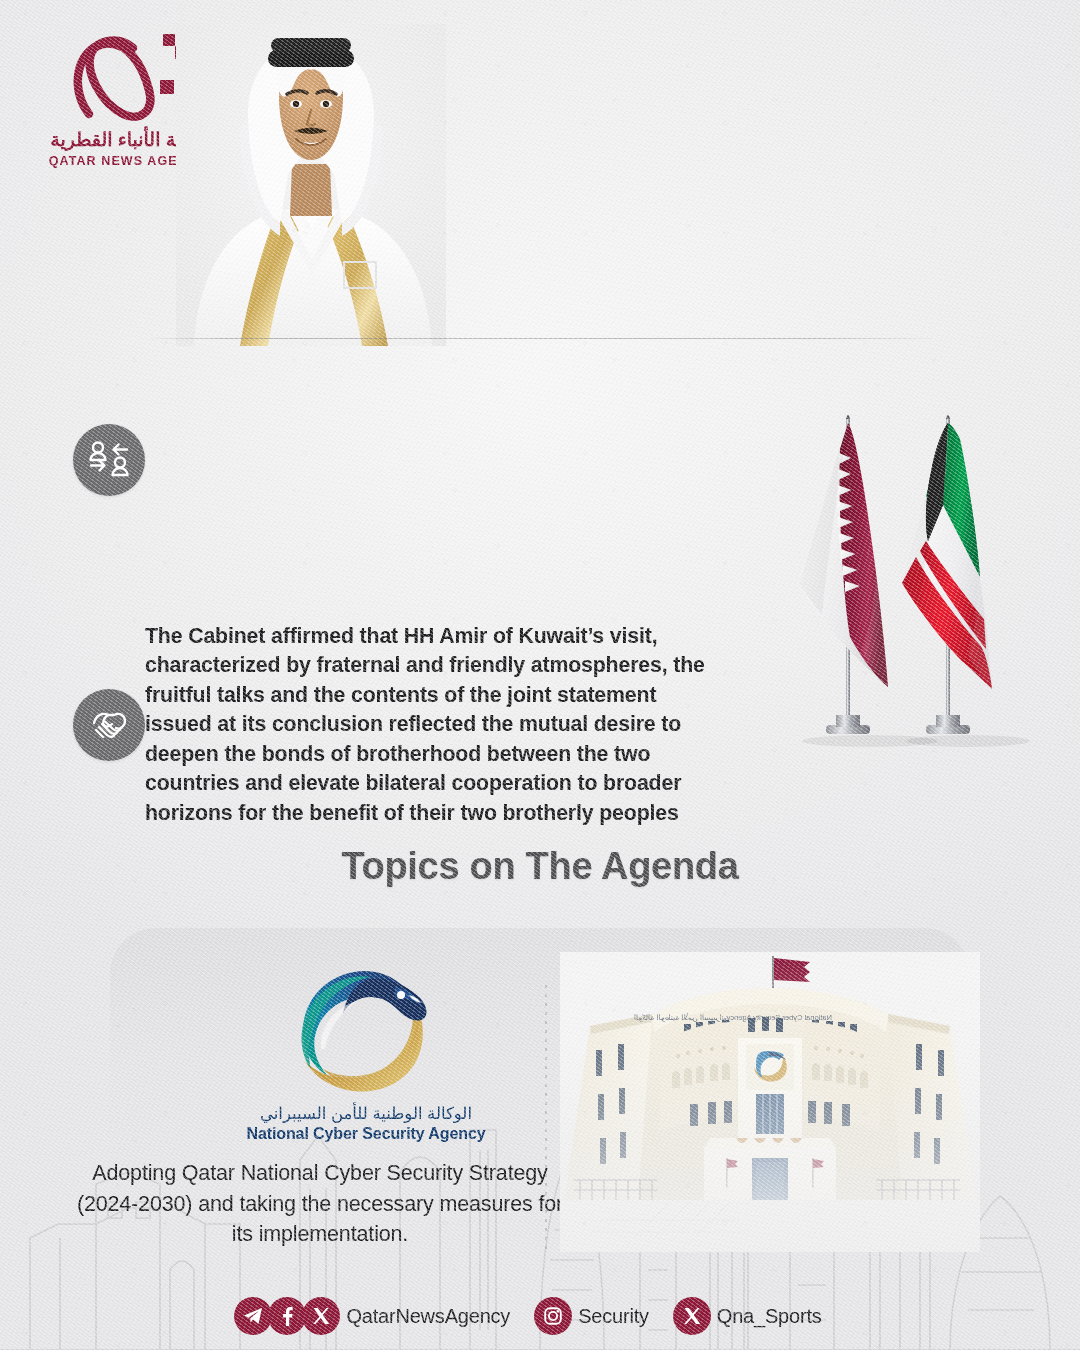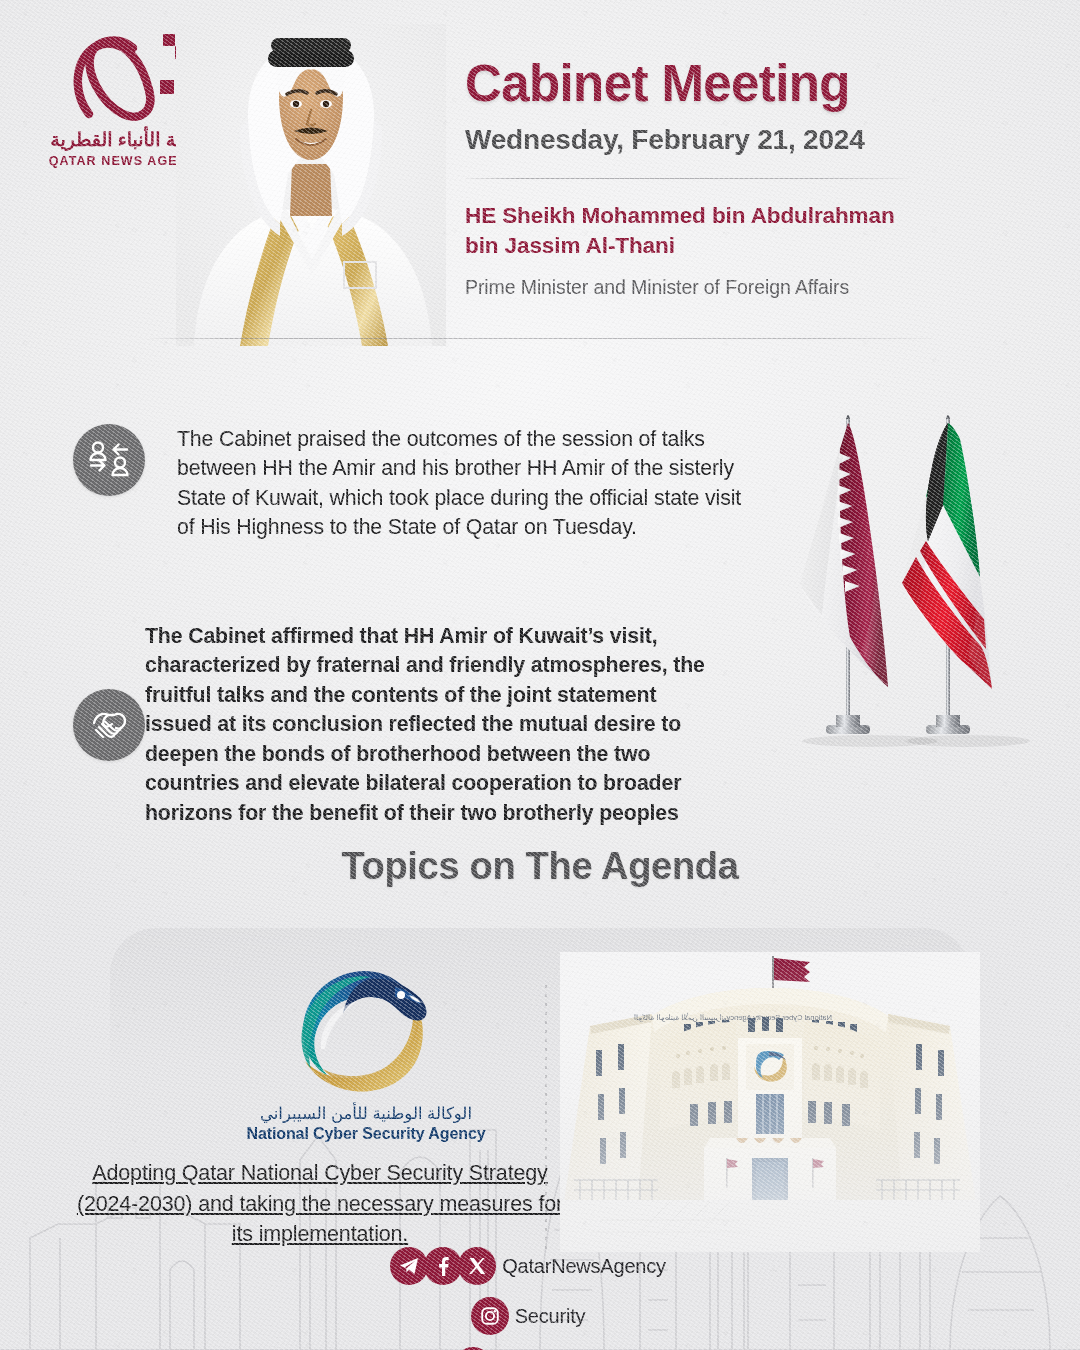--- a/index.html
+++ b/index.html
@@ -114,33 +114,33 @@
   .ncsa-logo .ar {
     text-align:center; color:#123a6b; font-size:16.5px; direction:rtl;
     margin-top:4px; letter-spacing:.2px;
   }
   .ncsa-logo .en {
     text-align:center; color:#123a6b; font-size:16px; font-weight:bold;
     margin-top:2px; letter-spacing:-.1px;
   }
   .agenda-text {
     position:absolute; left:75px; top:1158px; width:490px; text-align:center;
-    color:#1d1d1f; font-size:21.5px; line-height:1.42; letter-spacing:-.15px;text-decoration:underline;
+    color:#1d1d1f; font-size:21.5px; line-height:1.42; letter-spacing:-.15px;
   }
   .dotted-div {
     position:absolute; left:545px; top:985px; width:2px; height:268px;
     background-image:linear-gradient(to bottom, #b9b9bd 0 3px, transparent 3px 9px);
     background-size:2px 9px; opacity:.85;
   }
   .building { position:absolute; left:560px; top:952px; width:420px; height:300px; }
 
   
   .footer {
     position:absolute; left:0; top:1288px; width:1080px; height:56px;
-    display:flex; align-items:center; justify-content:center; gap:12px;flex-direction:column;
+    display:flex; align-items:center; justify-content:center; gap:0;
   }
   .fgroup { display:flex; align-items:center; }
   .fcircle {
     width:38px; height:38px; border-radius:50%; background:#8e1838;
     display:flex; align-items:center; justify-content:center;
     margin-right:-4px;
   }
   .fcircle:last-of-type { margin-right:0; }
   .flabel {
     color:#222226; font-size:20px; margin-left:10px; margin-right:24px;
@@ -220,47 +220,36 @@
     <circle cx="150" cy="80" r="3.2" fill="#2b1d12"></circle>
 
     <path d="M135 86 L131 100 q4 3 8 0" stroke="#a3713f" stroke-width="2.4" fill="none" stroke-linecap="round"></path>
 
     <path d="M118 107 q17 -7 34 0 q-16 6 -34 0 Z" fill="#33220f"></path>
 
     <path d="M121 116 q14 10 28 0 q-14 6 -28 0 Z" fill="#fff"></path>
     <path d="M120 115 q15 12 30 0" stroke="#8a5a33" stroke-width="2" fill="none" stroke-linecap="round"></path>
   </svg>
 
-  <div class="head-text">
-    <div class="title">Cabinet Meeting</div>
-    <div class="date">Wednesday, February 21, 2024</div>
-    <div class="rule-thin"></div>
-    <div class="person">
-      <span>HE Sheikh Mohammed bin Abdulrahman</span><br>
-      <span>bin Jassim Al-Thani</span>
-    </div>
-    <div class="role">Prime Minister and Minister of Foreign Affairs</div>
-  </div>
 
   <div class="rule-wide"></div>
 
   <div class="point" id="point-1">
     <div class="pt-icon">
       <svg width="44" height="44" viewBox="0 0 44 44">
         <g fill="none" stroke="#fff" stroke-width="2.4" stroke-linecap="round" stroke-linejoin="round">
           <circle cx="11" cy="9.5" r="5"></circle>
           <path d="M3.5 22 a7.5 7 0 0 1 15 0 Z"></path>
           <circle cx="33" cy="24.5" r="5"></circle>
           <path d="M25.5 37 a7.5 7 0 0 1 15 0 Z"></path>
           <path d="M40 11.5 H26.5 l5-5 M26.5 11.5 l5 5"></path>
           <path d="M4 27.5 H17.5 l-5 -5 M17.5 27.5 l-5 5"></path>
         </g>
       </svg>
     </div>
-    <div class="pt-text">The Cabinet praised the outcomes of the session of talks between HH the Amir and his brother HH Amir of the sisterly State of Kuwait, which took place during the official state visit of His Highness to the State of Qatar on Tuesday.</div>
   </div>
 
   <div class="point" id="point-2">
     <div class="pt-icon">
       <svg width="44" height="44" viewBox="0 0 44 44">
         <g fill="none" stroke="#fff" stroke-width="2.3" stroke-linecap="round" stroke-linejoin="round">
           <path d="M7 20 C9 12, 16 9, 21 12 L27 12 C33 9, 38 13, 38 18 C38 23, 33 27, 29 25"></path>
           <path d="M21 12 C17 15, 15 19, 17 22 C19 25, 23 23, 25 21"></path>
           <path d="M12 24 L20 32 C23 35, 27 34, 28 31"></path>
           <path d="M15 21 L23 29 C26 32, 30 31, 31 28"></path>

